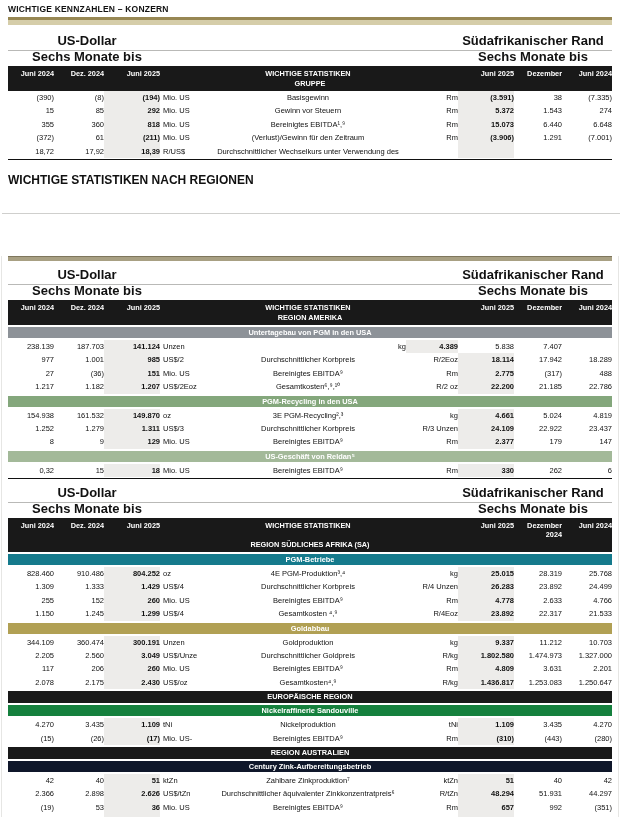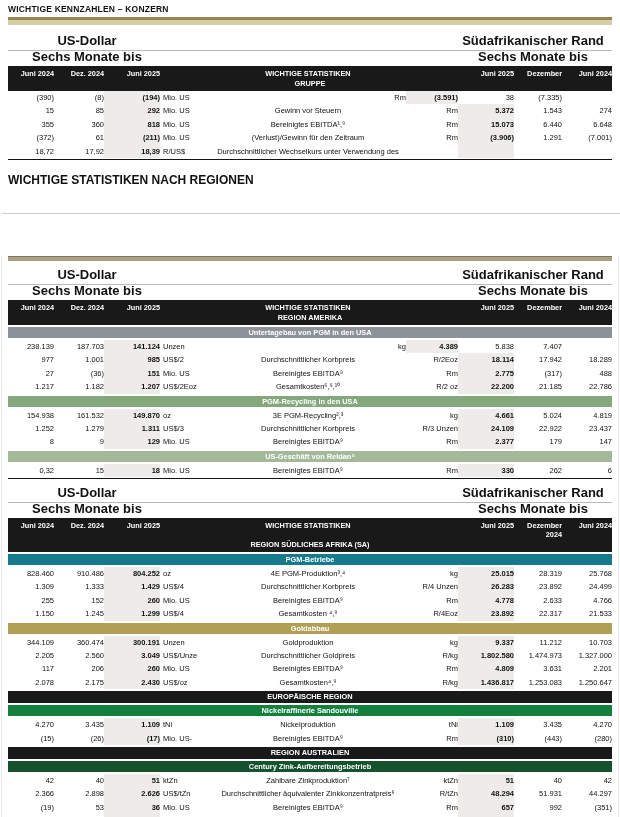--- a/index.html
+++ b/index.html
@@ -75,20 +75,21 @@
             <div class="hc c8">Dezember</div>
             <div class="hc c9">Juni 2024</div>
           </div>
           <div class="hl2">GRUPPE</div>
         </div>
         <div class="grid drow">
           <div class="dc c1">(390)</div>
           <div class="dc c2">(8)</div>
           <div class="dc c3">(194)</div>
           <div class="dc c4">Mio. US</div>
+          <div class="dc c5">Basisgewinn</div>
           <div class="dc c6">Rm</div>
           <div class="dc c7">(3.591)</div>
           <div class="dc c8">38</div>
           <div class="dc c9">(7.335)</div>
         </div>
         <div class="grid drow">
           <div class="dc c1">15</div>
           <div class="dc c2">85</div>
           <div class="dc c3">292</div>
           <div class="dc c4">Mio. US</div>
@@ -395,21 +396,21 @@
             <div class="dc c2">(26)</div>
             <div class="dc c3">(17)</div>
             <div class="dc c4">Mio. US-</div>
             <div class="dc c5">Bereinigtes EBITDA⁹</div>
             <div class="dc c6">Rm</div>
             <div class="dc c7">(310)</div>
             <div class="dc c8">(443)</div>
             <div class="dc c9">(280)</div>
           </div>
           <div class="band">REGION AUSTRALIEN</div>
-          <div class="subhead" style="background: #14532d;">Century Zink-Aufbereitungsbetrieb</div>
+          <div class="subhead" style="background: #0f172a;">Century Zink-Aufbereitungsbetrieb</div>
           <div class="grid drow">
             <div class="dc c1">42</div>
             <div class="dc c2">40</div>
             <div class="dc c3">51</div>
             <div class="dc c4">ktZn</div>
             <div class="dc c5">Zahlbare Zinkproduktion⁷</div>
             <div class="dc c6">ktZn</div>
             <div class="dc c7">51</div>
             <div class="dc c8">40</div>
             <div class="dc c9">42</div>

